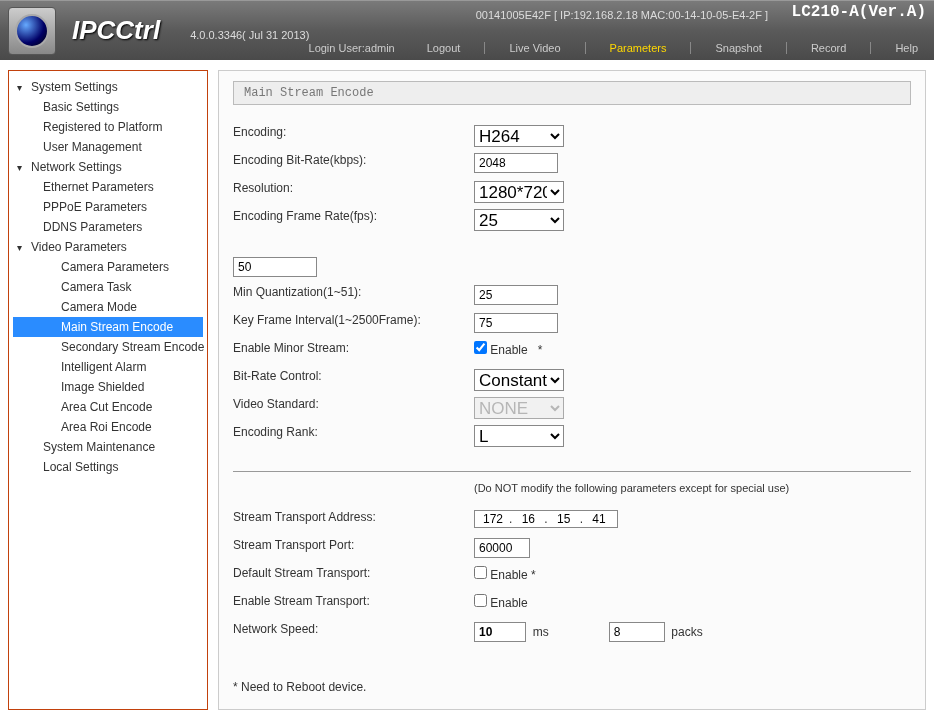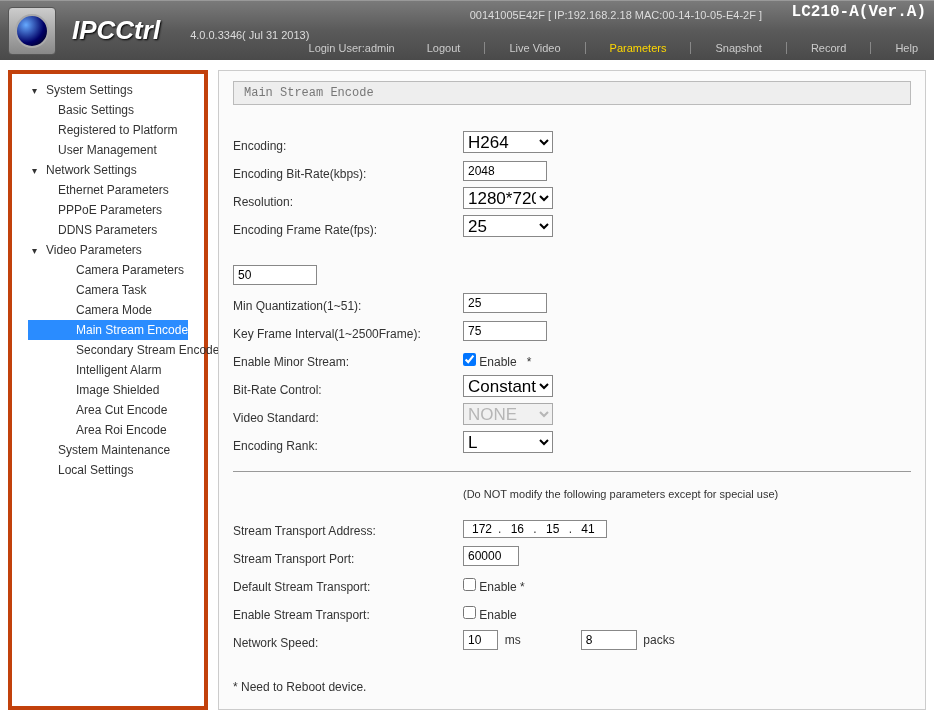--- a/index.html
+++ b/index.html
@@ -42,21 +42,21 @@
 }
 .version {
   color: #ddd;
   font-size: 11px;
   margin-left: 30px;
   margin-top: 8px;
 }
 .device-info {
   position: absolute;
   top: 8px;
-  right: 172px;
+  right: 166px;
   color: #ddd;
   font-size: 11px;
 }
 .device-name {
   position: absolute;
   top: 2px;
   right: 8px;
   color: #fff;
   font-family: "Courier New", monospace;
   font-size: 16px;
@@ -80,23 +80,23 @@
 }
 .topnav .sep { border-left: 1px solid #888; height: 12px; padding: 0; }
 .topnav .active { color: #ffd800; }
 .body-wrap {
   display: flex;
   padding: 10px 8px;
   gap: 10px;
 }
 .sidebar {
   width: 200px;
-  border: 4px solid #c2410c;
+  border: 1px solid #c2410c;
   background: #fff;
-  padding: 6px 16px;
+  padding: 6px 4px;
   min-height: 640px;
 }
 .tree-item {
   padding: 3px 4px 3px 20px;
   cursor: pointer;
   white-space: nowrap;
 }
 .tree-item.parent { padding-left: 4px; font-size: 12px; }
 .tree-item.parent::before {
   content: "▾";
@@ -122,22 +122,23 @@
   border: 1px solid #bbb;
   background: #eee;
   padding: 4px 10px;
   font-family: "Courier New", monospace;
   font-size: 12px;
   color: #777;
   margin-bottom: 20px;
 }
 .form-row {
   display: flex;
-  align-items: flex-end;
+  align-items: flex-start;
   min-height: 28px;
+  gap: 11px;
 }
 .form-label {
   width: 230px;
   font-size: 12px;
 }
 .form-ctrl input[type=text] {
   width: 84px;
   height: 20px;
   border: 1px solid #888;
   padding: 0 4px;
@@ -300,21 +301,21 @@
     <div class="form-row">
       <div class="form-label">Enable Stream Transport:</div>
       <div class="form-ctrl">
         <input type="checkbox" style="">
         <span>Enable</span>
       </div>
     </div>
     <div class="form-row">
       <div class="form-label">Network Speed:</div>
       <div class="form-ctrl">
-        <input type="text" style="width: 35px;" value="10">
+        <input type="text" style="width: 52px; font-weight: bold;" value="10">
         &nbsp;<span>ms</span>
         &nbsp;&nbsp;&nbsp;&nbsp;&nbsp;&nbsp;&nbsp;&nbsp;&nbsp;&nbsp;&nbsp;&nbsp;&nbsp;&nbsp;&nbsp;&nbsp;
         <input type="text" style="width: 56px;" value="8">
         &nbsp;<span>packs</span>
       </div>
     </div>
 
     <div class="foot-note">* Need to Reboot device.</div>
   </div>
 </div>

